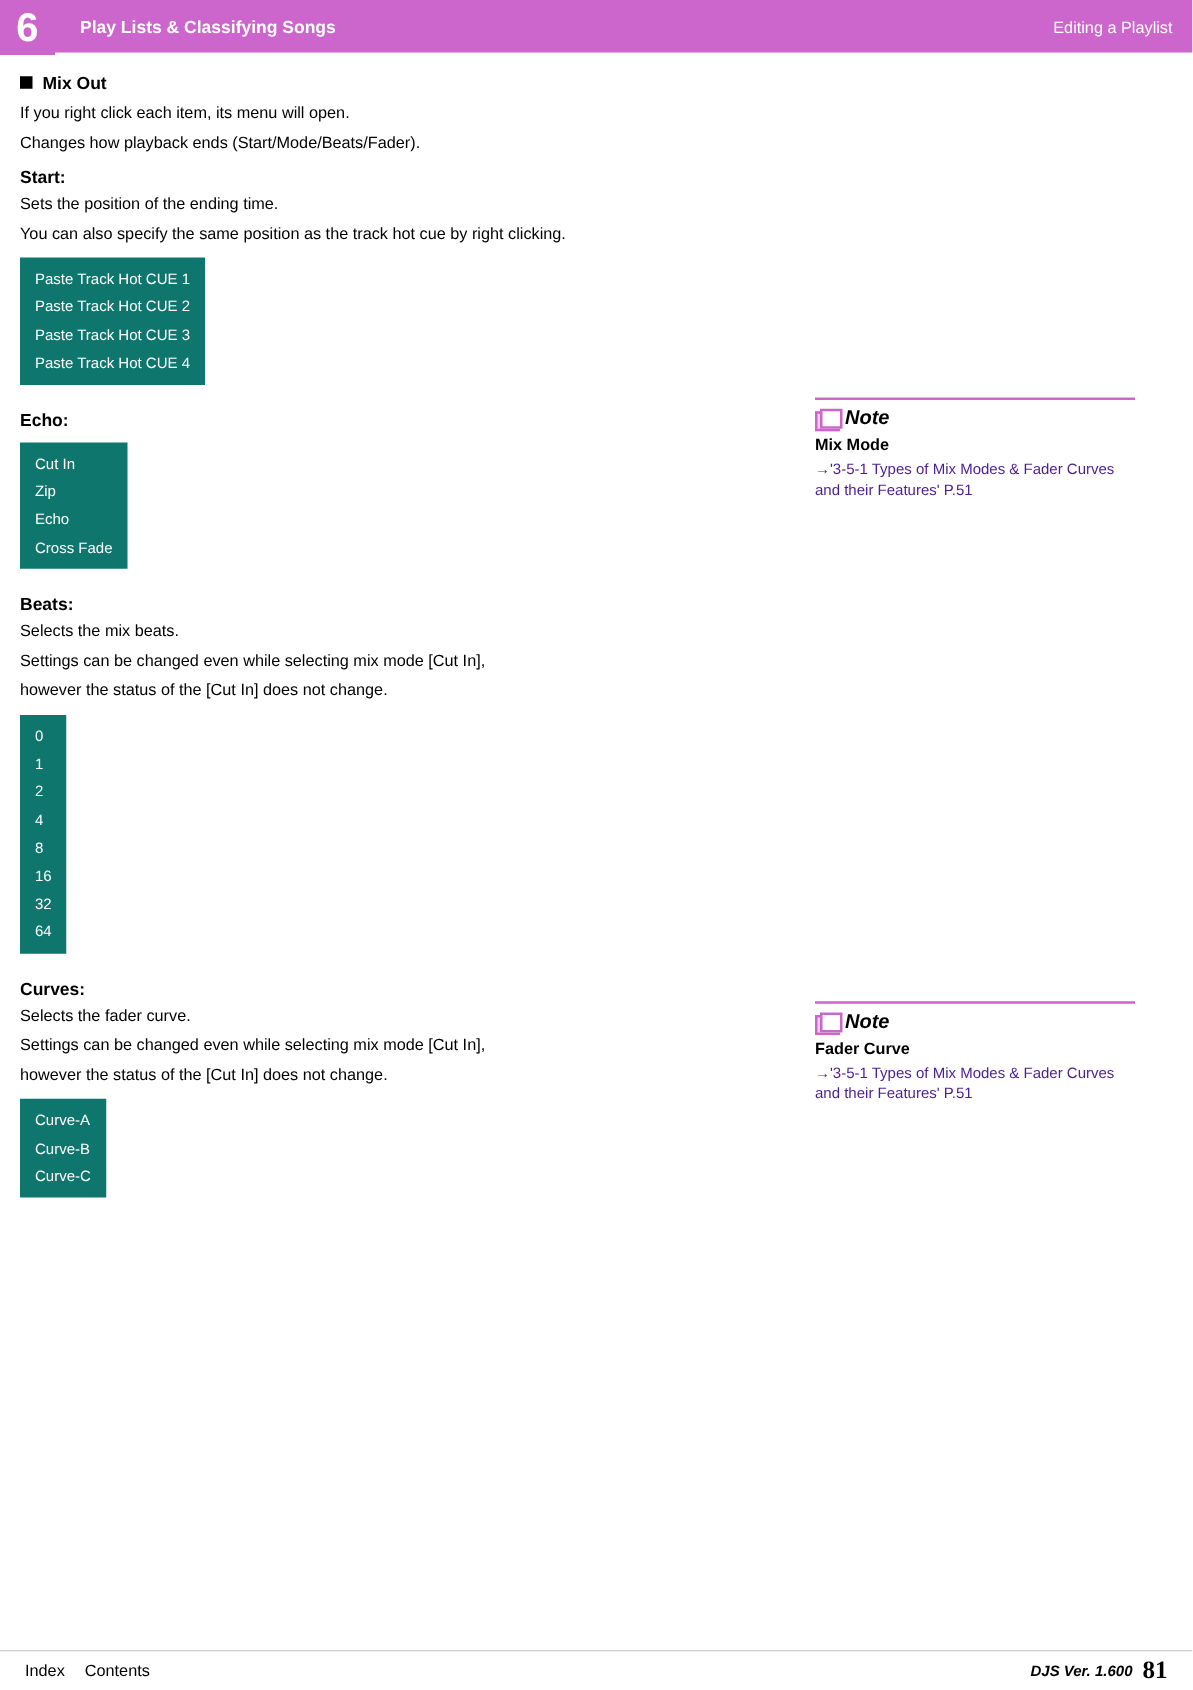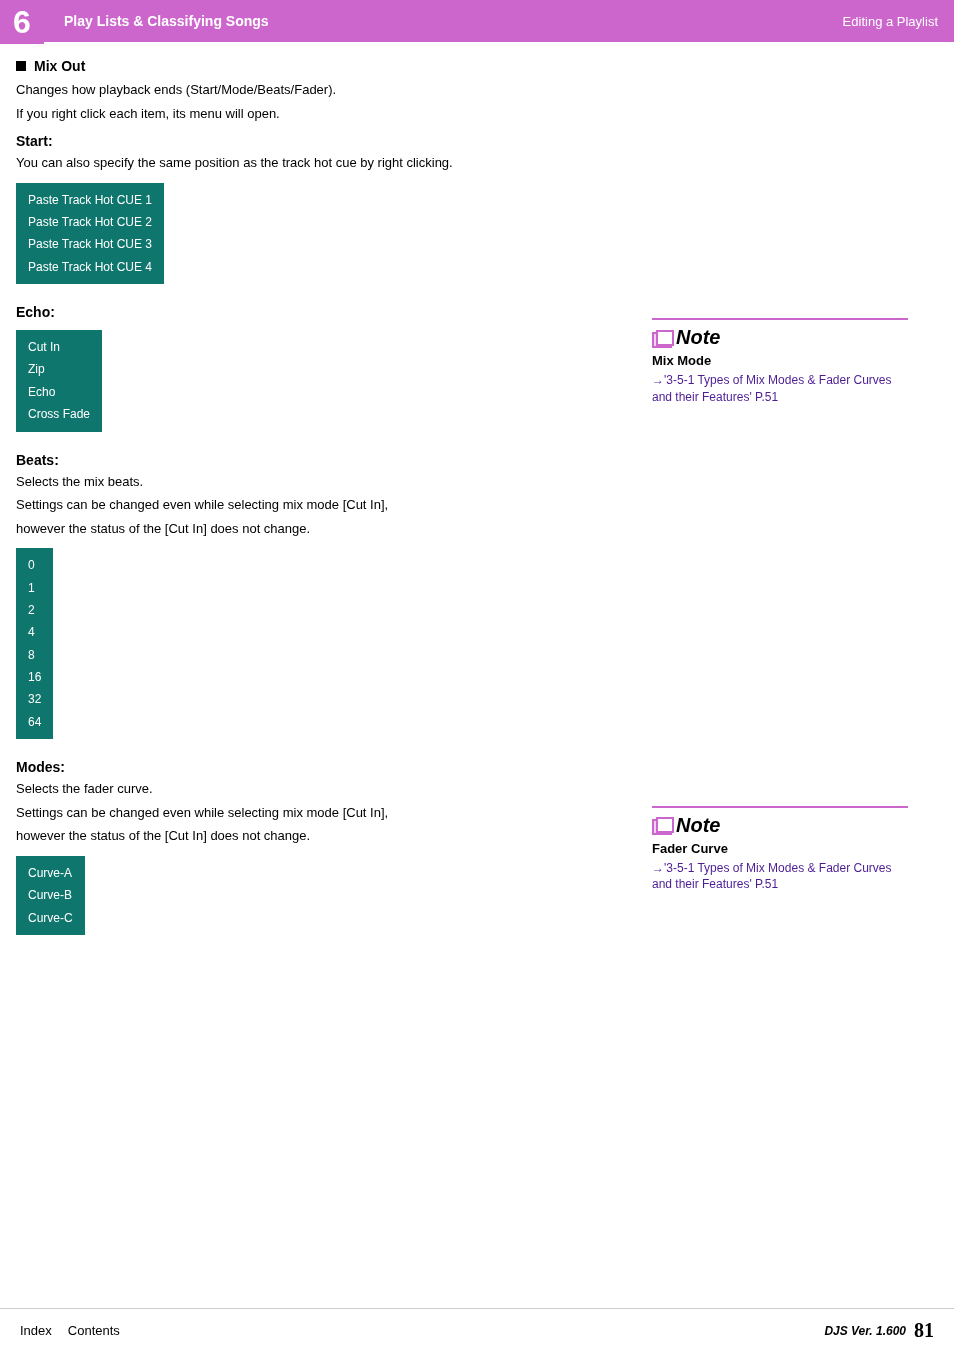--- a/index.html
+++ b/index.html
@@ -148,21 +148,21 @@
       display: block;
       width: 14px;
       height: 12px;
       border: 2px solid #cc66cc;
       background: #fff;
       position: absolute;
       top: 0;
       left: 4px;
     }
     .note-word {
-      font-size: 20px;
+      font-size: 16px;
       font-weight: bold;
       font-style: italic;
       color: #000;
     }
     .note-title {
       font-size: 13px;
       font-weight: bold;
       margin-bottom: 4px;
     }
     .note-link {
@@ -170,21 +170,21 @@
       color: #4c1d95;
       line-height: 1.4;
     }
 
     
     .footer {
       position: absolute;
       bottom: 0;
       left: 0;
       right: 0;
-      height: 44px;
+      height: 32px;
       border-top: 1px solid #ccc;
       display: flex;
       align-items: center;
       padding: 0 20px;
     }
     .footer-index {
       font-size: 13px;
       color: #000;
       margin-right: 16px;
     }
@@ -222,25 +222,26 @@
 <div class="main-container">
 
   <div class="content">
 
     
     <div class="section-heading">
       <span class="bullet-square"></span>
       <span>Mix Out</span>
     </div>
 
+    <p class="body-text">If you right click each item, its menu will open.</p>
     <p class="body-text">Changes how playback ends (Start/Mode/Beats/Fader).</p>
-    <p class="body-text">If you right click each item, its menu will open.</p>
 
     
     <div class="bold-label">Start:</div>
+    <p class="body-text">Sets the position of the ending time.</p>
     <p class="body-text">You can also specify the same position as the track hot cue by right clicking.</p>
 
     
     <div class="menu-box">
       <div>Paste Track Hot CUE 1</div>
       <div>Paste Track Hot CUE 2</div>
       <div>Paste Track Hot CUE 3</div>
       <div>Paste Track Hot CUE 4</div>
     </div>
 
@@ -267,21 +268,21 @@
       <div>1</div>
       <div>2</div>
       <div>4</div>
       <div>8</div>
       <div>16</div>
       <div>32</div>
       <div>64</div>
     </div>
 
     
-    <div class="bold-label">Modes:</div>
+    <div class="bold-label">Curves:</div>
     <p class="body-text">Selects the fader curve.</p>
     <p class="body-text">Settings can be changed even while selecting mix mode [Cut In],</p>
     <p class="body-text">however the status of the [Cut In] does not change.</p>
 
     
     <div class="menu-box">
       <div>Curve-A</div>
       <div>Curve-B</div>
       <div>Curve-C</div>
     </div>

